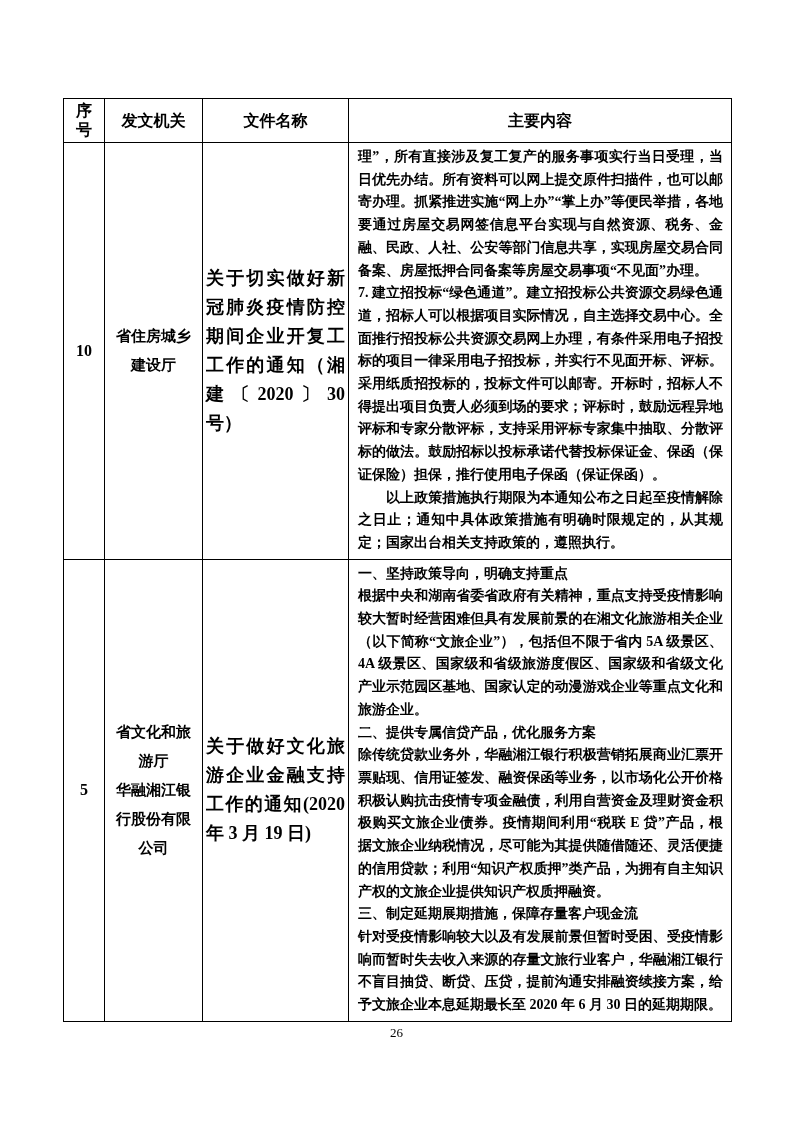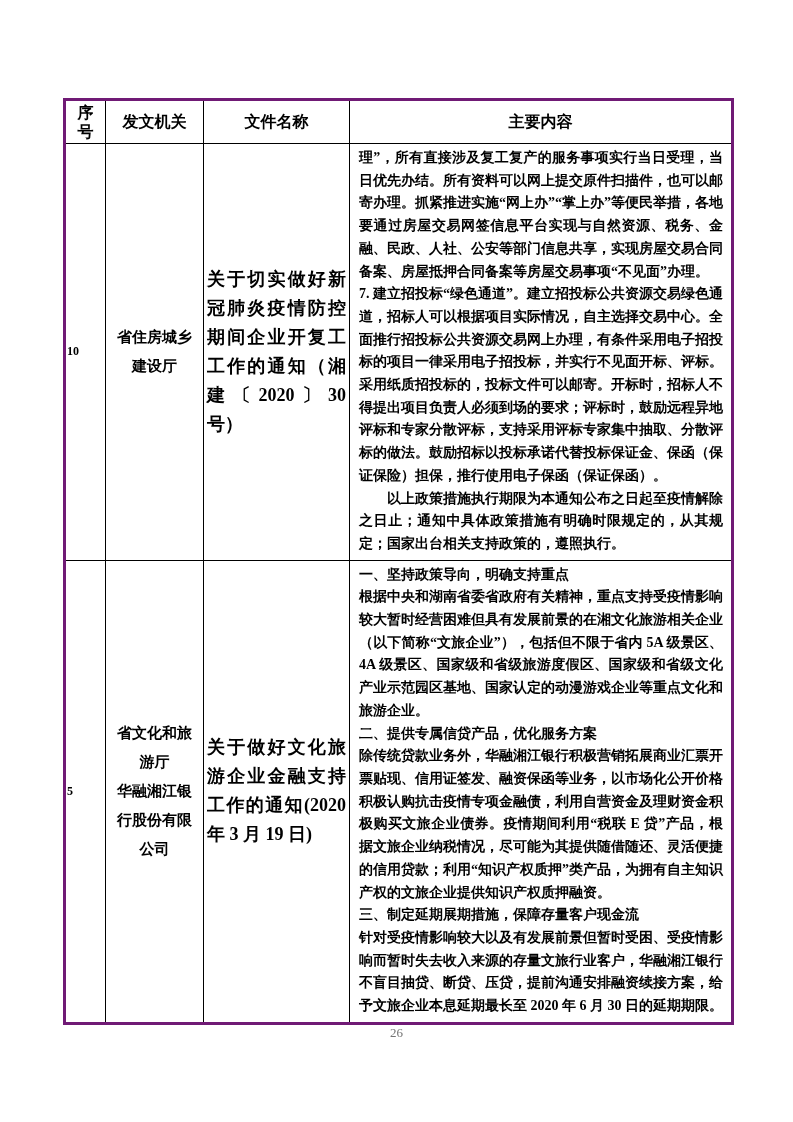--- a/index.html
+++ b/index.html
@@ -21,21 +21,21 @@
     background: #ffffff;
     overflow: hidden;
   }
   table.doc-table {
     position: absolute;
     left: 63px;
     top: 98px;
     width: 668px;
     border-collapse: collapse;
     table-layout: fixed;
-    border: 3px solid #701a75;
+    border: 1px solid #701a75;
   }
   .doc-table th, .doc-table td {
     border: 1px solid #000000;
     font-weight: bold;
     box-sizing: border-box;
   }
   .doc-table thead tr { height: 44px; }
   .doc-table th {
     font-size: 16px;
     text-align: center;
@@ -46,22 +46,23 @@
   
   .v-stack {
     display: inline-block;
     width: 1.1em;
     word-break: break-all;
     line-height: 19px;
   }
   tr.row-10 { height: 410px; }
   tr.row-11 { height: 457px; }
   .cell-index {
+    text-align: center;
     vertical-align: middle;
-    font-size: 12px;
+    font-size: 16px;
     margin-left: 48px;
   }
   .cell-agency {
     vertical-align: middle;
     font-size: 15px;
     line-height: 29px;
     padding: 0 9px;
   }
   .agency-center { text-align: center; }
   .agency-left { text-align: center; }
@@ -82,21 +83,21 @@
   }
   .prewrap { white-space: pre-wrap; }
   .page-number {
     position: absolute;
     left: 0;
     right: 0;
     top: 1025px;
     text-align: center;
     font-size: 13px;
     font-weight: normal;
-    color: #737373;
+    color: #000000;
   }
 </style>
 </head>
 <body>
 
 <div class="page">
 
   <table class="doc-table">
     <colgroup>
       <col style="width:41px">

